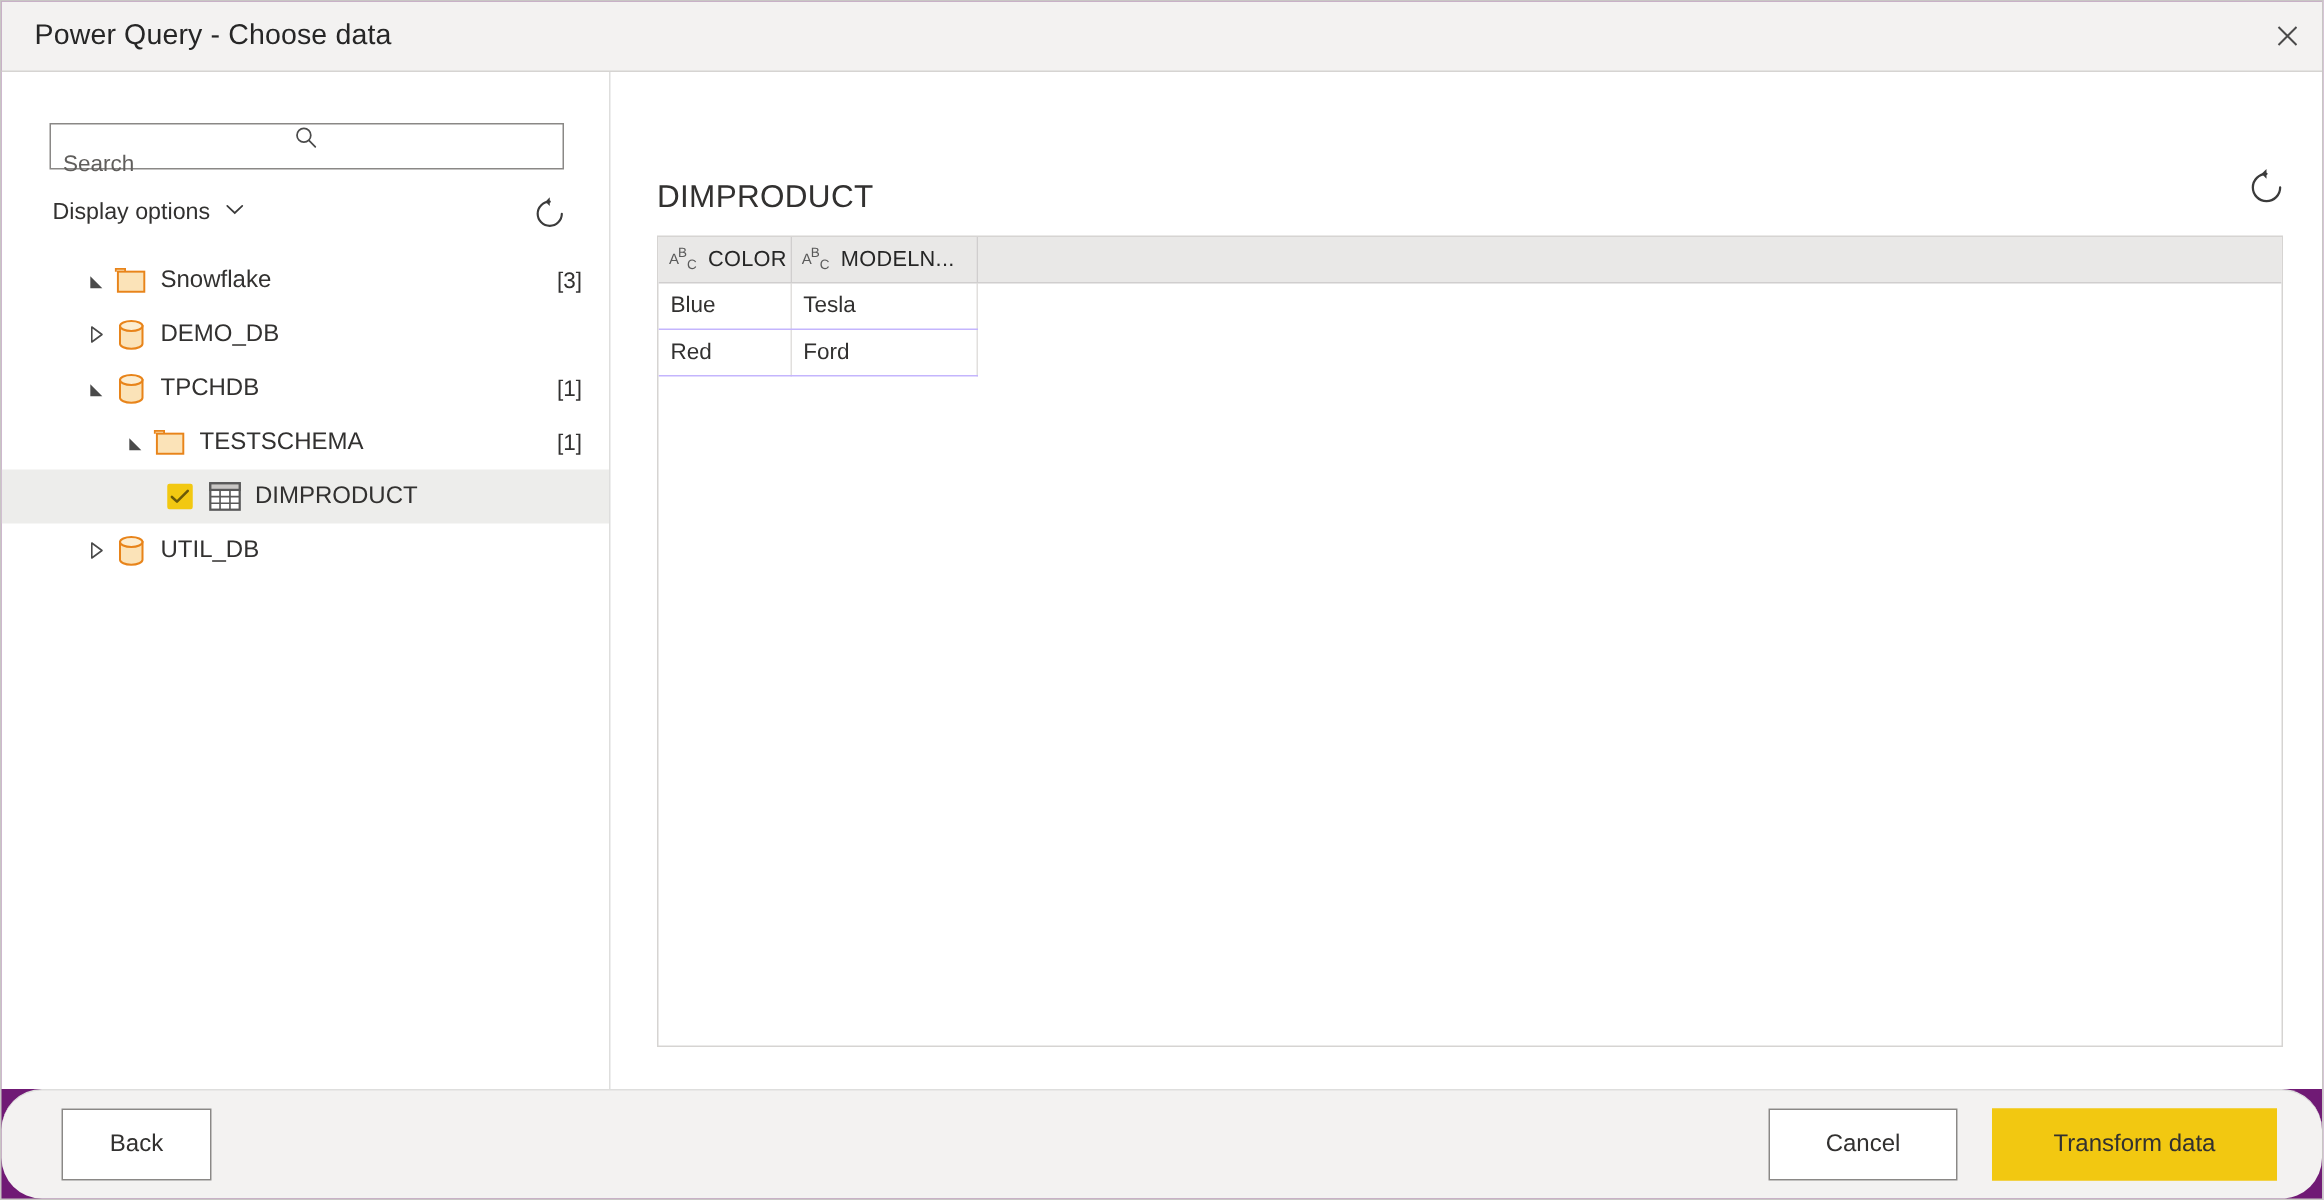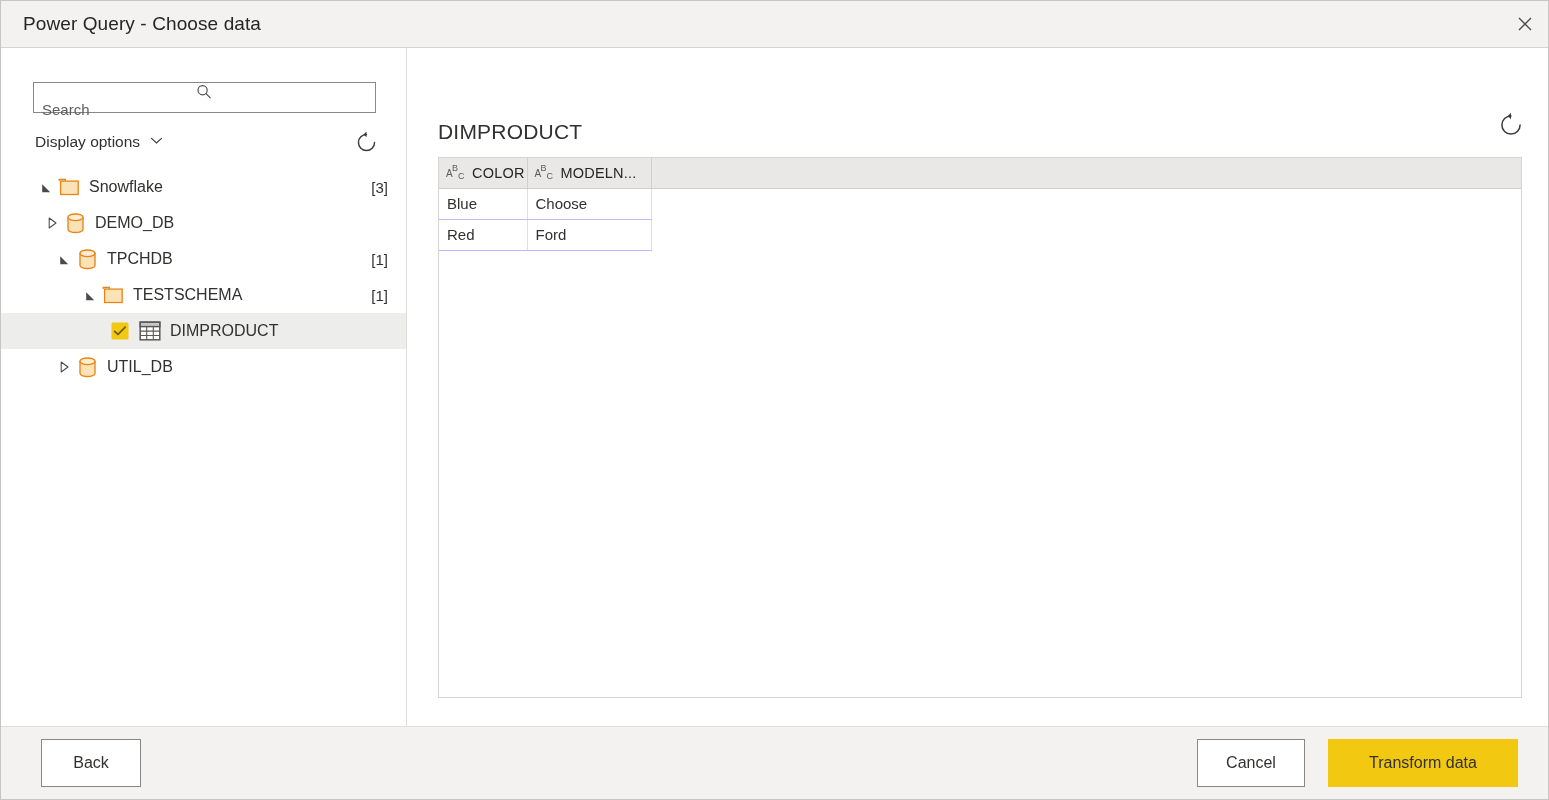--- a/index.html
+++ b/index.html
@@ -269,37 +269,38 @@
   
   .footer {
     height: 73px;
     min-height: 73px;
     background: #f3f2f1;
     border-top: 1px solid #dededd;
     display: flex;
     align-items: center;
     justify-content: space-between;
     padding: 0 30px 0 40px;
+    border-radius: 27px;
   }
   .footer-right { display: flex; align-items: center; gap: 23px; }
 
   .btn {
     min-width: 100px;
     height: 48px;
     padding: 0 22px;
     font-family: "Liberation Sans", sans-serif;
     font-size: 16px;
     color: #323130;
     background: #ffffff;
     border: 1px solid #8a8886;
     cursor: pointer;
     line-height: 1;
   }
   .btn-back { width: 100px; }
-  .btn-cancel { width: 108px; }
+  .btn-cancel { width: 126px; }
   .btn-primary {
     width: 190px;
     height: 48px;
     background: #f2c811;
     border: 1px solid #f2c811;
     color: #323130;
     font-size: 16px;
     cursor: pointer;
     font-family: "Liberation Sans", sans-serif;
   }
@@ -347,36 +348,36 @@
           <span>
             <svg width="23" height="23" viewBox="0 0 24 24">
               <path d="M12 3.6 A8.4 8.4 0 1 0 20.4 12" fill="none" stroke="#3b3b3b" stroke-width="1.5" stroke-linecap="round"></path>
               <path d="M12 0.6 L12 6.6 L9.0 3.6 Z" fill="#3b3b3b"></path>
             </svg>
           </span>
         </button>
       </div>
 
       <div class="tree">
-          <div class="tree-row" style="padding-left: 34px;">
+          <div class="tree-row" style="padding-left: 52px;">
             <span class="twisty">
               <svg width="11" height="11" viewBox="0 0 11 11">
                 <path d="M1.2 2.2 L9.2 2.2 L9.2 10.2 Z" fill="#4a4a4a" transform="rotate(180 5.2 6.2)"></path>
               </svg>
             </span>
             <span class="node-icon">
               <svg width="22" height="19" viewBox="0 0 22 19">
                 <path d="M1.2 3.1 L1.2 1.3 L7.4 1.3 L7.4 3.1" fill="#FBE3B8" stroke="#E8841A" stroke-width="1.2"></path>
                 <rect x="2.6" y="3.1" width="17.6" height="13.4" fill="#FBE3B8" stroke="#E8841A" stroke-width="1.3"></rect>
               </svg>
             </span>
             <span class="node-label">Snowflake</span>
             <span class="node-count">[3]</span>
           </div>
-          <div class="tree-row" style="padding-left: 40px;">
+          <div class="tree-row" style="padding-left: 52px;">
             <span class="twisty">
               <svg width="11" height="12" viewBox="0 0 11 12">
                 <path d="M2.2 1 L9 6 L2.2 11 Z" fill="none" stroke="#4a4a4a" stroke-width="1.05" stroke-linejoin="round"></path>
               </svg>
             </span>
             <span class="node-icon">
               <svg width="19" height="21" viewBox="0 0 19 21">
                 <path d="M2 4.3 L2 16.2 a7.5 3.3 0 0 0 15 0 L17 4.3 Z" fill="#FBE3B8" stroke="#E8841A" stroke-width="1.35"></path>
                 <ellipse cx="9.5" cy="4.3" rx="7.5" ry="3.3" fill="#FCEDD0" stroke="#E8841A" stroke-width="1.35"></ellipse>
               </svg>
@@ -486,21 +487,21 @@
                     </span>
                     <span>MODELN...</span>
                   </div>
                 </th>
                 <th class="filler"></th>
               </tr>
             </thead>
           <tbody>
               <tr>
                 <td>Blue</td>
-                <td>Choose</td>
+                <td>Tesla</td>
                 <td class="filler"></td>
               </tr>
               <tr>
                 <td>Red</td>
                 <td>Ford</td>
                 <td class="filler"></td>
               </tr>
             </tbody>
         </table>
       </div>

